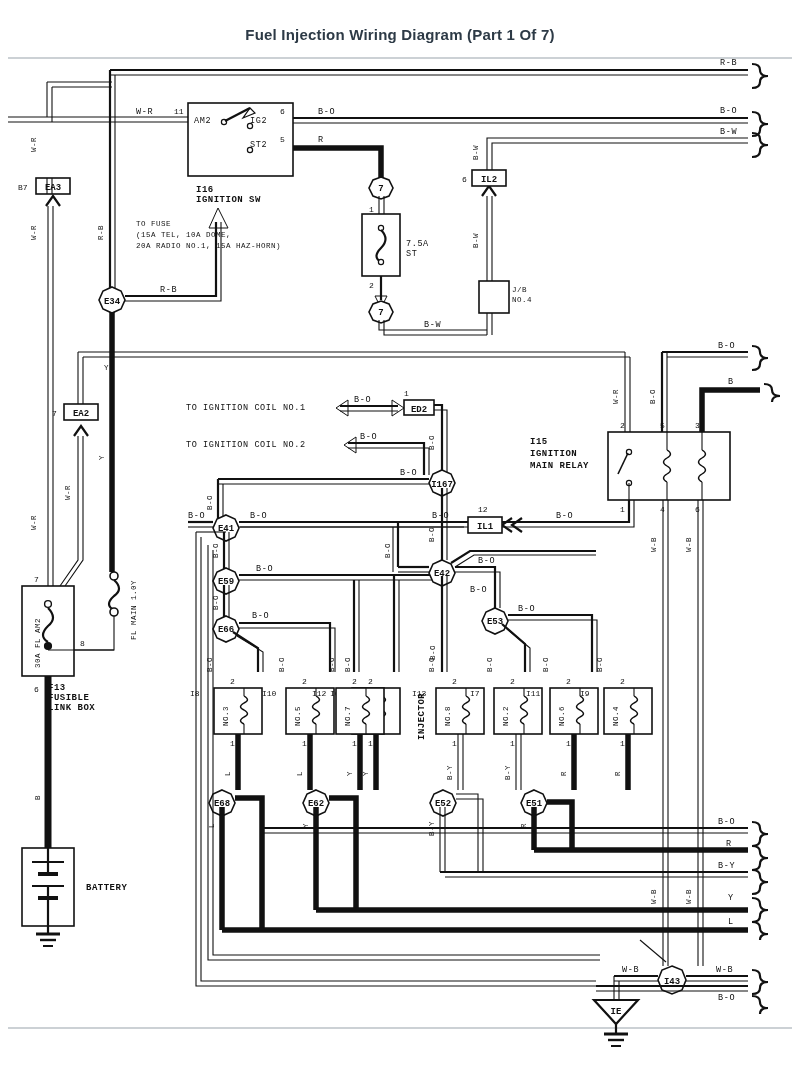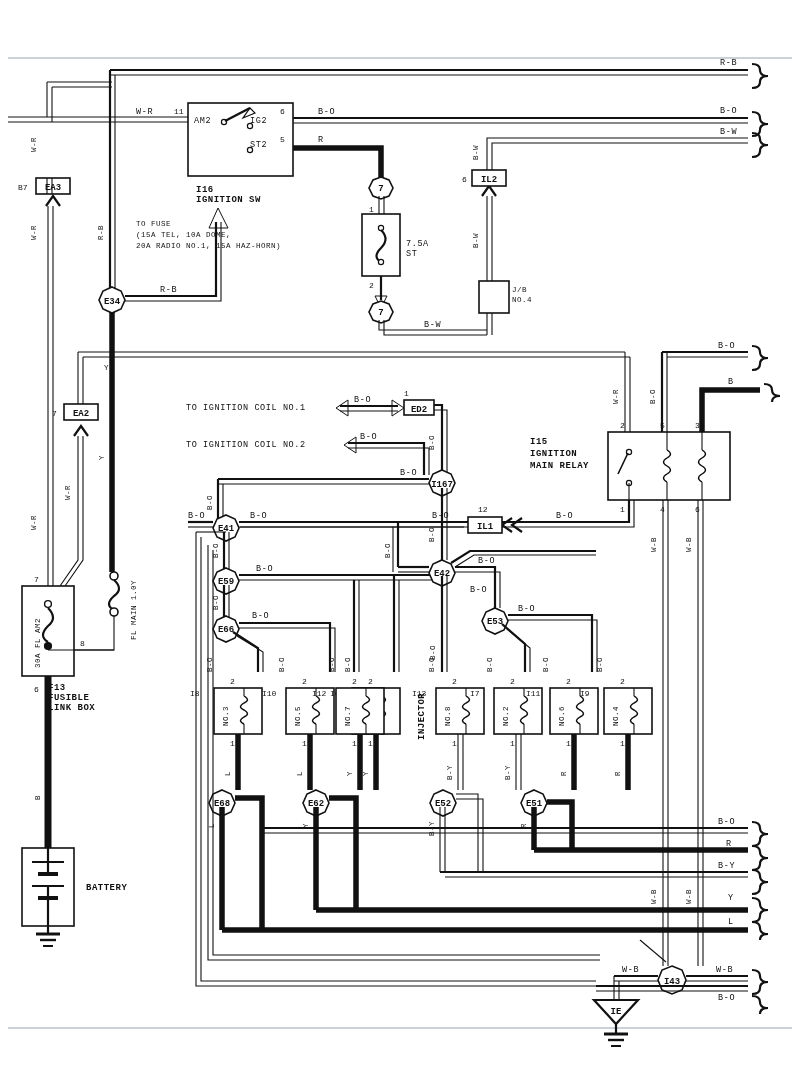--- a/index.html
+++ b/index.html
@@ -23,20 +23,21 @@
   .w-fat2{stroke-width:7;}
   .box{fill:#fff;stroke:#111;stroke-width:1.6;}
   .oct{fill:#fff;stroke:#111;stroke-width:1.6;}
   .frame{fill:none;stroke:#9aa3ab;stroke-width:1.2;}
 </style>
 </head>
 <body>
 
 <div id="page">
 
+  <div id="title">Fuel Injection Wiring Diagram (Part 1 Of 7)</div>
 
   <svg id="wires" viewBox="0 0 800 1070">
 
     <line class="frame" x1="8" y1="58" x2="792" y2="58"></line>
     <line class="frame" x1="8" y1="1028" x2="792" y2="1028"></line>
 
     <path class="wire w-med" d="M110,70 L748,70"></path>
     <path class="wire w-thin" d="M110,75 L748,75"></path>
     <path class="wire w-med" d="M752,64 q8,0 8,6 q0,6 8,6 q-8,0 -8,6 q0,6 -8,6"></path>
     <text class="lbl" x="720" y="65">R-B</text>

